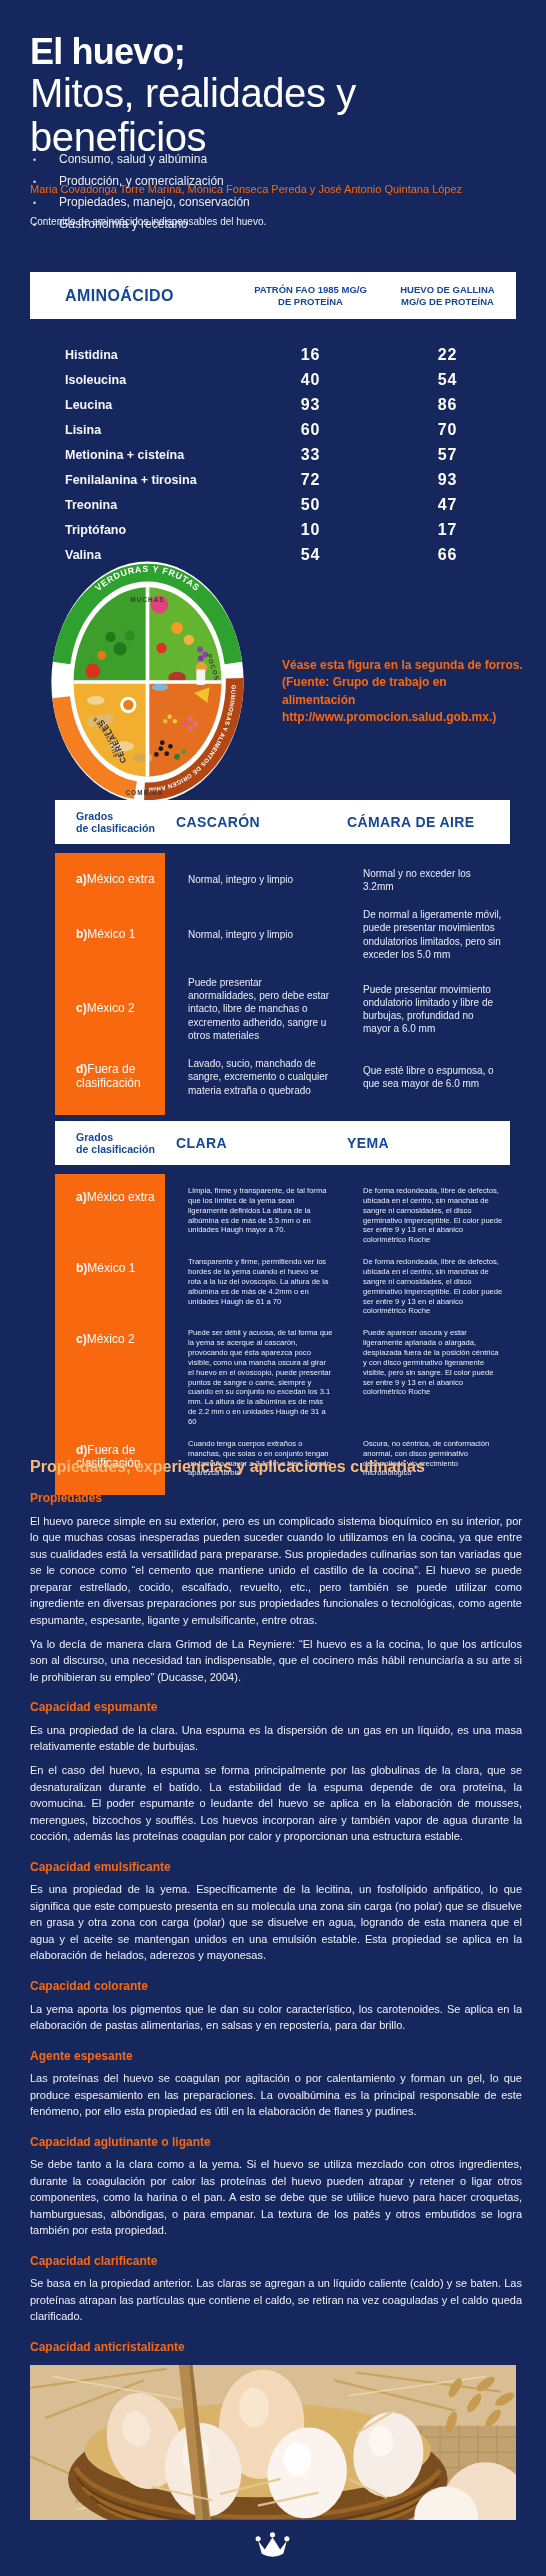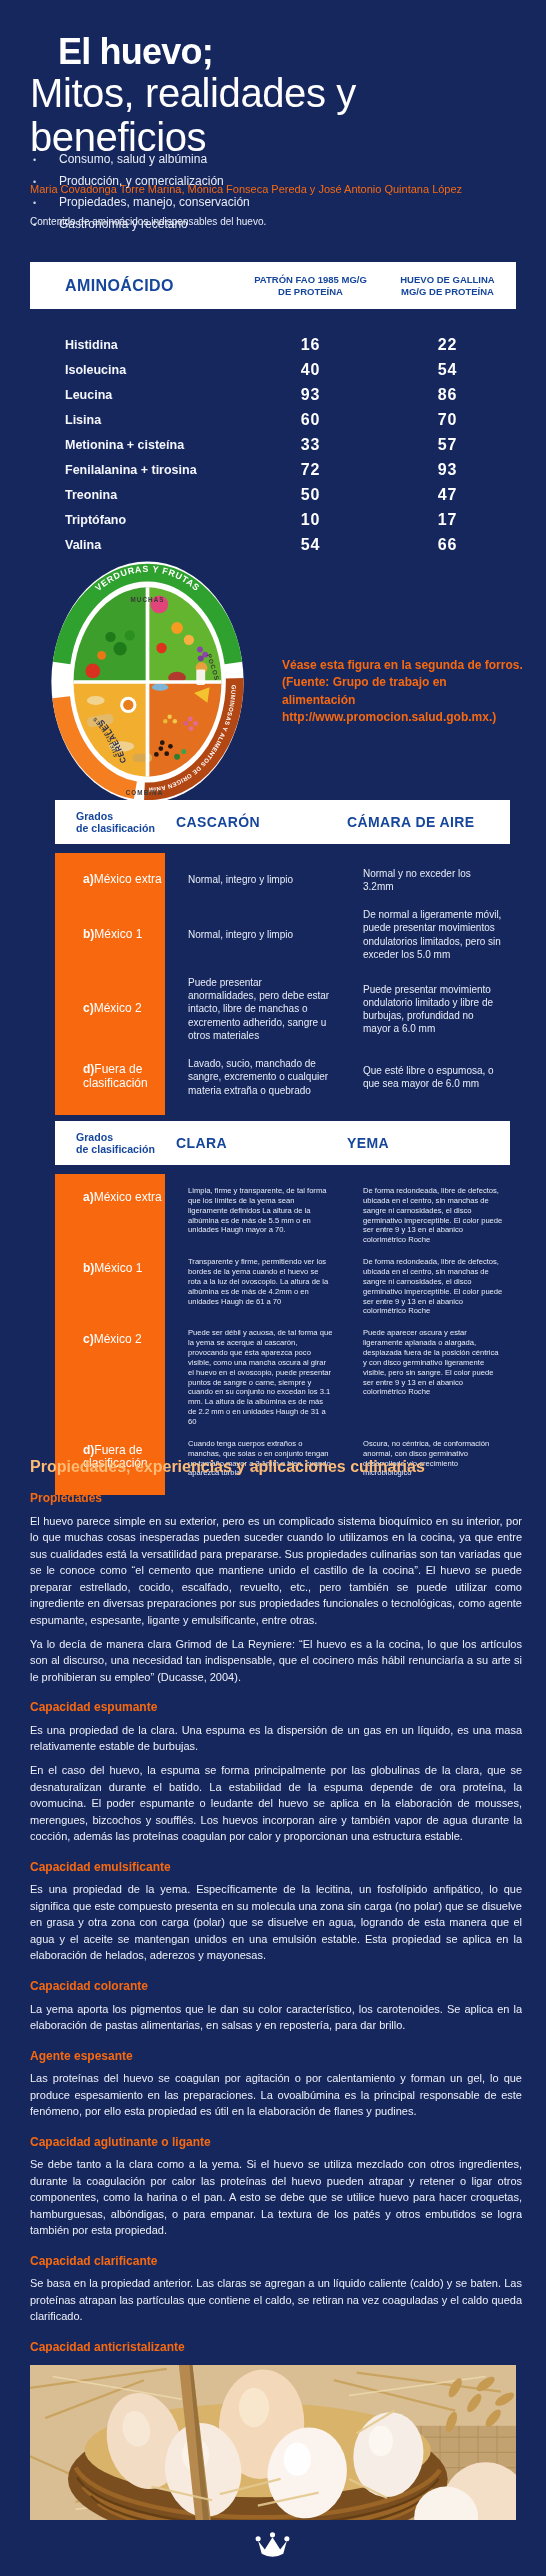--- a/index.html
+++ b/index.html
@@ -3,32 +3,32 @@
 <meta charset="utf-8">
 <title>El huevo; Mitos, realidades y beneficios</title>
 <style>
   html,body{margin:0;padding:0;background:#16275E;}
   .page{position:relative;width:546px;height:2576px;background:#16275E;overflow:hidden;
         font-family:"Liberation Sans",sans-serif;color:#fff;margin:0 auto;}
   .abs{position:absolute;}
 
   
   .hdr{left:30px;top:33px;width:486px;}
-  .title-bold{font-size:36px;font-weight:800;letter-spacing:-0.8px;line-height:1.05;color:#fff;margin-left:28px;}
+  .title-bold{font-size:36px;font-weight:800;letter-spacing:-0.8px;line-height:1.05;color:#fff;}
   .title-light{font-size:40px;font-weight:400;letter-spacing:-0.4px;line-height:1.1;color:#fff;}
   .authors{margin-top:24px;font-size:11px;font-weight:400;color:#F8690F;}
 
   
   .toc{left:33px;top:152px;width:455px;list-style:none;margin:0;padding:0;}
   .toc li{display:flex;align-items:baseline;font-size:12px;color:#E9ECF5;margin-bottom:6px;line-height:1.3;}
   .toc .dot{width:26px;flex:0 0 26px;color:#C9D2E6;font-size:9px;}
   .note{left:30px;top:216px;width:470px;font-size:10px;color:#E9ECF5;margin:0;}
 
   
-  .amino{left:30px;top:262px;width:486px;}
+  .amino{left:30px;top:272px;width:486px;}
   .amino-head{background:#fff;height:47px;display:grid;grid-template-columns:212px 137px 137px;align-items:center;}
   .amino-head .c1{padding-left:35px;font-size:16px;font-weight:800;color:#15469C;letter-spacing:0.4px;}
   .amino-head .c2,.amino-head .c3{font-size:9.5px;font-weight:800;color:#15469C;text-align:center;white-space:pre-line;line-height:1.25;}
   .amino-rows{padding-top:23px;}
   .amino-row{display:grid;grid-template-columns:212px 137px 137px;height:25px;align-items:center;}
   .amino-row .n{padding-left:35px;font-size:12.5px;font-weight:600;color:#F4F6FB;}
   .amino-row .v{font-size:16px;font-weight:800;text-align:center;color:#fff;letter-spacing:0.8px;}
 
   
   .plate-svg{left:46px;top:560px;}
@@ -37,21 +37,21 @@
   .plate-caption{margin-top:12px;font-size:12px;font-weight:700;color:#F8690F;line-height:1.45;}
 
   
   .ctable{width:455px;}
   .ctable-head{background:#fff;height:44px;display:grid;grid-template-columns:121px 171px 163px;align-items:center;}
   .ctable-head .h1{padding-left:21px;font-size:10.6px;font-weight:800;color:#15469C;line-height:1.15;white-space:pre-line;}
   .ctable-head .h2,.ctable-head .h3{font-size:14px;font-weight:800;color:#15469C;letter-spacing:0.4px;}
   .ctable-body{position:relative;margin-top:9px;padding:6px 0 10.6px 0;}
   .orange-col{position:absolute;left:0;top:0;bottom:0;width:110px;background:#F8690F;}
   .crow{position:relative;display:grid;grid-template-columns:110px 175px 171px;align-items:center;padding:7.6px 0;}
-  .crow .grade{padding-left:21px;font-size:12px;color:#fff;line-height:1.15;margin-left:7px;}
+  .crow .grade{padding-left:21px;font-size:12px;color:#fff;line-height:1.15;}
   .crow .grade b{font-weight:800;}
   .crow .cell{padding-left:23px;padding-right:7.6px;color:#E8ECF5;}
   #shell-table{left:55px;top:800px;}
   #shell-table .cell{font-size:10px;line-height:1.32;}
   #clara-table{left:55px;top:1121px;}
   #clara-table .crow{padding:6px 0;align-items:start;}
   #clara-table .cell{font-size:7.6px;line-height:1.3;}
   #clara-table .grade{padding-top:4.6px;}
 
   

